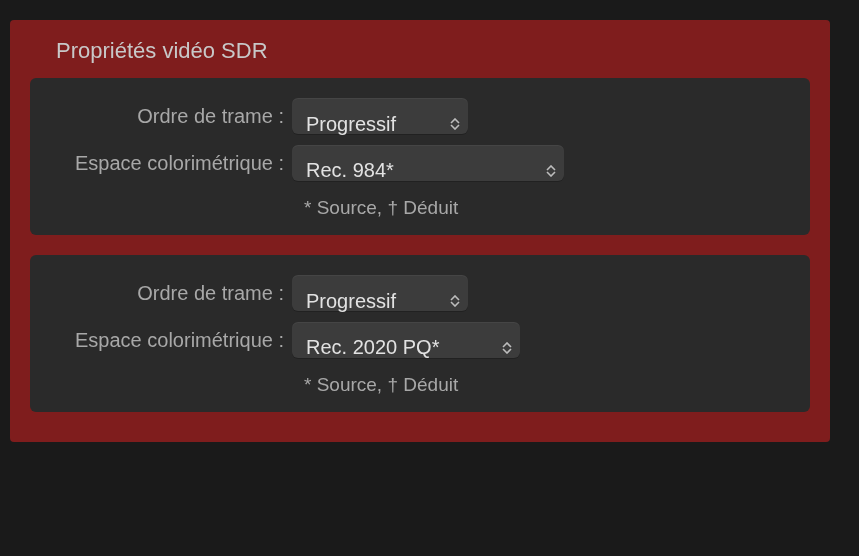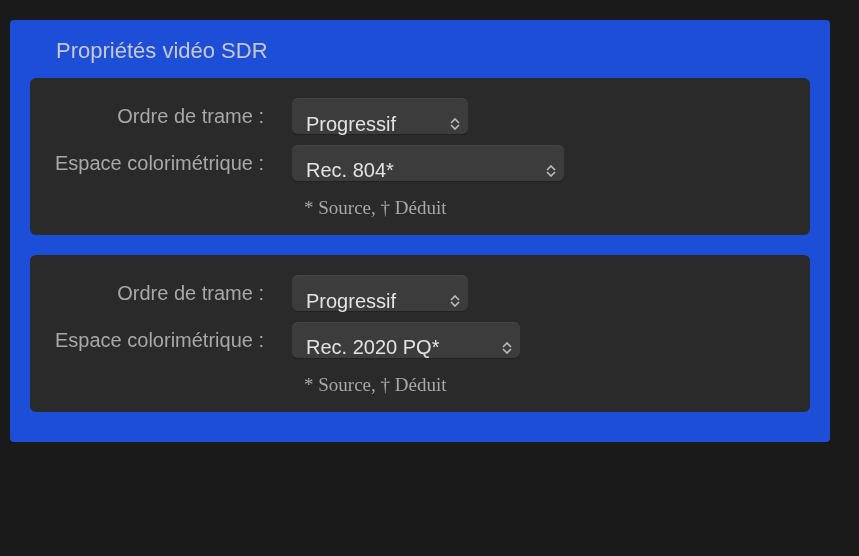--- a/index.html
+++ b/index.html
@@ -7,21 +7,21 @@
       background: #1a1a1a;
       font-family: -apple-system, BlinkMacSystemFont, "Helvetica Neue", sans-serif;
       width: 859px;
       height: 556px;
       padding: 20px 0 0 0;
       overflow: hidden;
     }
     .outer {
       width: 820px;
       margin-left: 10px;
-      background: #1d4ed8;
+      background: #7f1d1d;
       border-radius: 4px;
       padding: 0 0 10px 0;
     }
     .section-title {
       color: #c8c8c8;
       font-size: 22px;
       font-weight: 400;
       padding: 18px 0 14px 46px;
     }
     .section-body {
@@ -33,21 +33,21 @@
     .row {
       display: flex;
       align-items: flex-start;
       margin-bottom: 10px;
     }
     .label {
       width: 262px;
       text-align: right;
       color: #a8a8a8;
       font-size: 20px;
-      padding-right: 28px;
+      padding-right: 8px;
       padding-top: 5px;
       line-height: 1.35;
     }
     .control { }
     .select {
       display: inline-flex;
       align-items: center;
       justify-content: space-between;
       background: #3c3c3c;
       border: none;
@@ -68,21 +68,20 @@
       display: inline-flex;
       flex-direction: column;
       align-items: center;
       margin-left: 8px;
       line-height: 0;
     }
     .arrows svg { display: block; }
     .legend-row {
       display: flex;
       padding-top: 6px;
-      font-family: Liberation Serif, serif;
     }
     .legend-spacer { width: 274px; }
     .legend {
       color: #a8a8a8;
       font-size: 19px;
     }
   </style>
 </head>
 <body>
 
@@ -103,21 +102,21 @@
                 <path d="M1 1 L5 5 L9 1" stroke="#bdbdbd" stroke-width="1.6" fill="none"></path>
               </svg>
           </span>
         </div>
       </div>
     </div>
     <div class="row">
       <div class="label">Espace colorimétrique :</div>
       <div class="control">
         <div class="select sz2">
-          <span class="val">Rec. 804*</span>
+          <span class="val">Rec. 984*</span>
           <span class="arrows">
             <svg width="10" height="6" viewBox="0 0 10 6">
                 <path d="M1 5 L5 1 L9 5" stroke="#bdbdbd" stroke-width="1.6" fill="none"></path>
               </svg>
             <svg width="10" height="6" viewBox="0 0 10 6">
                 <path d="M1 1 L5 5 L9 1" stroke="#bdbdbd" stroke-width="1.6" fill="none"></path>
               </svg>
           </span>
         </div>
       </div>

